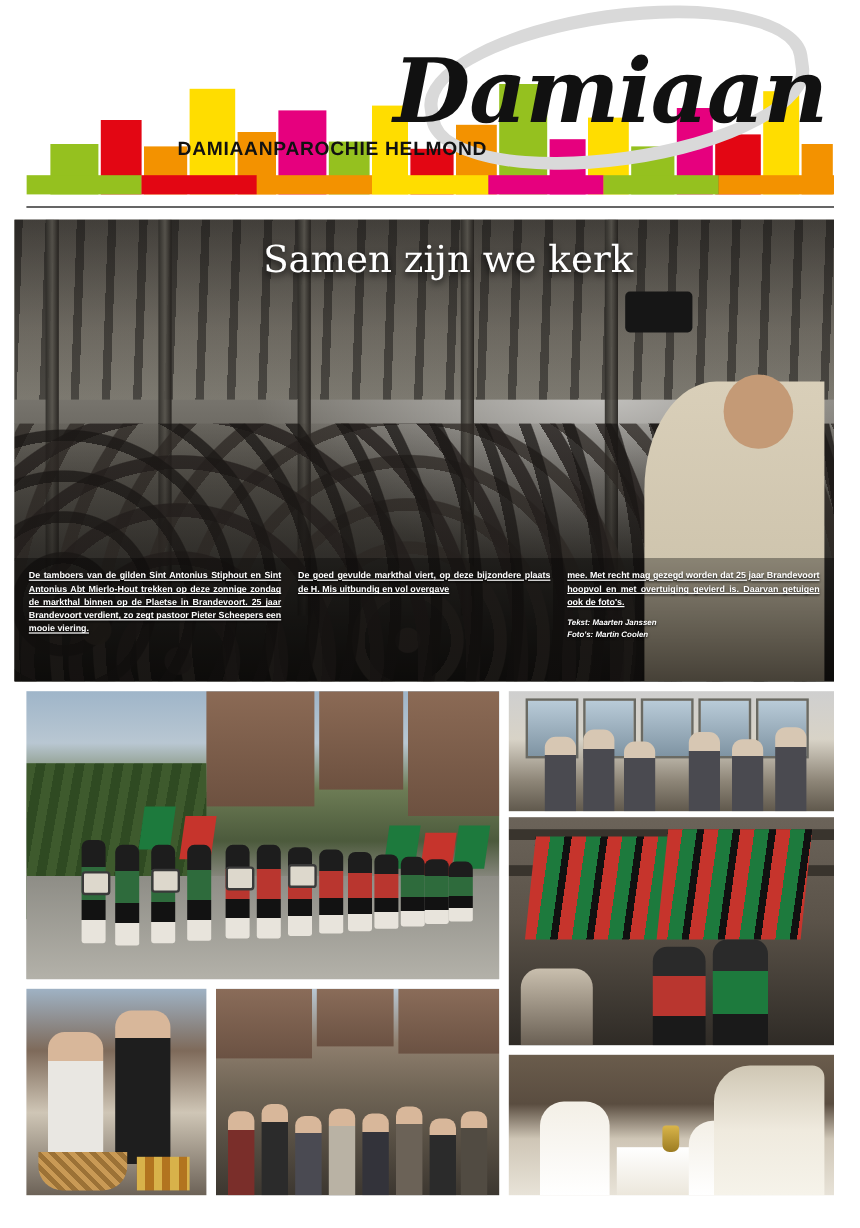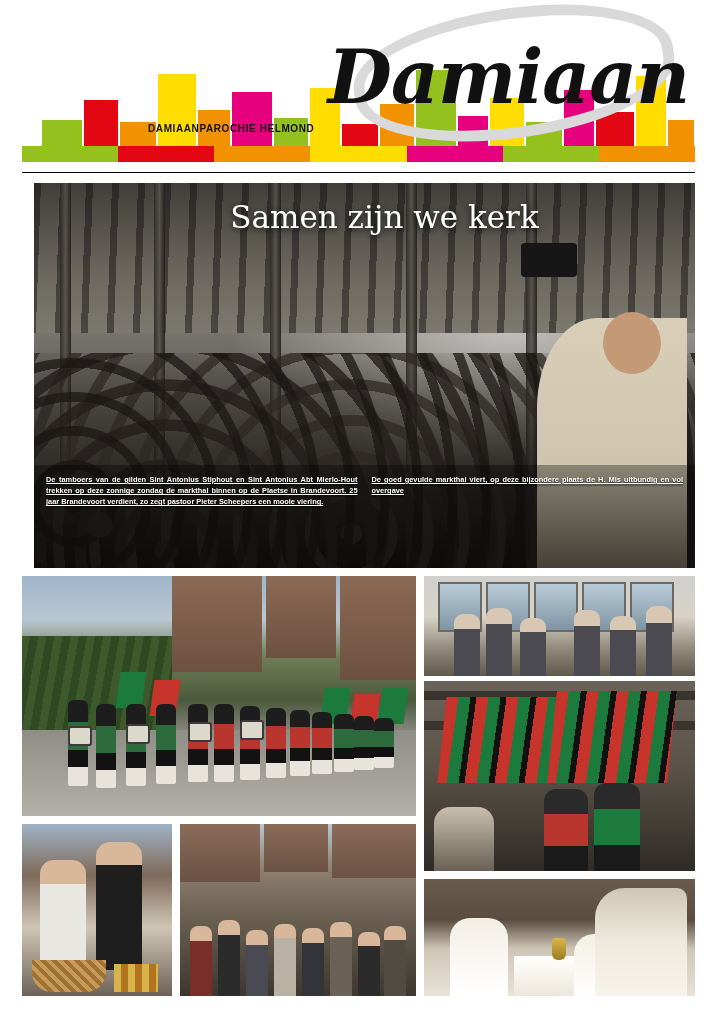--- a/index.html
+++ b/index.html
@@ -72,42 +72,42 @@
     height: 108px;
     border: 11px solid #d9d9d9;
     border-radius: 50%/46%;
     transform: rotate(-8deg);
     z-index: 4;
   }
   .parish-line {
     position: absolute;
     left: 126px;
     bottom: 38px;
-    font-size: 10px;
+    font-size: 16px;
     font-weight: bold;
     letter-spacing: 0.6px;
     color: #111;
     z-index: 7;
   }
   .issue-line {
     text-align: center;
     font-size: 7.6px;
     color: #222;
     padding: 6px 0 5px 0;
     letter-spacing: 0.1px;
   }
   .rule {
     margin: 0 22px;
     border-top: 1.2px solid #000;
   }
 
   
   .hero-wrap {
     position: relative;
-    margin: 10px 22px 0 34px;
+    margin: 10px 22px 0 12px;
     height: 385px;
     overflow: hidden;
     background: #5a5a55;
   }
   .hero-photo {
     position: absolute;
     inset: 0;
     background:
       radial-gradient(ellipse at 72% 38%, rgba(255,255,255,0.55) 0%, rgba(255,255,255,0) 42%),
       linear-gradient(to bottom, #6d6a60 0%, #84817a 30%, #5f5c55 55%, #3b3a36 100%);
@@ -418,20 +418,25 @@
       <div class="hero-kicker">Samen zijn we kerk</div>
     </div>
 
     <div class="hero-textband">
       <div class="col">
         <p>De tamboers van de gilden Sint Antonius Stiphout en Sint Antonius Abt Mierlo-Hout trekken op deze zonnige zondag de markthal binnen op de Plaetse in Brandevoort. 25 jaar Brandevoort verdient, zo zegt pastoor Pieter Scheepers een mooie viering.</p>
       </div>
       <div class="col">
         <p>De goed gevulde markthal viert, op deze bijzondere plaats de H. Mis uitbundig en vol overgave</p>
       </div>
+      <div class="col">
+        <p>mee. Met recht mag gezegd worden dat 25 jaar Brandevoort hoopvol en met overtuiging gevierd is. Daarvan getuigen ook de foto's.</p>
+        <div class="credit">Tekst: Maarten Janssen</div>
+        <div class="credit" style="margin-top:0;">Foto's: Martin Coolen</div>
+      </div>
     </div>
   </div>
 
   <div class="grid">
 
     <div class="ph ph-parade">
       <div class="bldg" style="left:150px;width:90px;"></div>
       <div class="bldg" style="left:244px;width:70px;height:82px;"></div>
       <div class="bldg" style="left:318px;width:76px;height:104px;"></div>
       <div class="hedge"></div>

